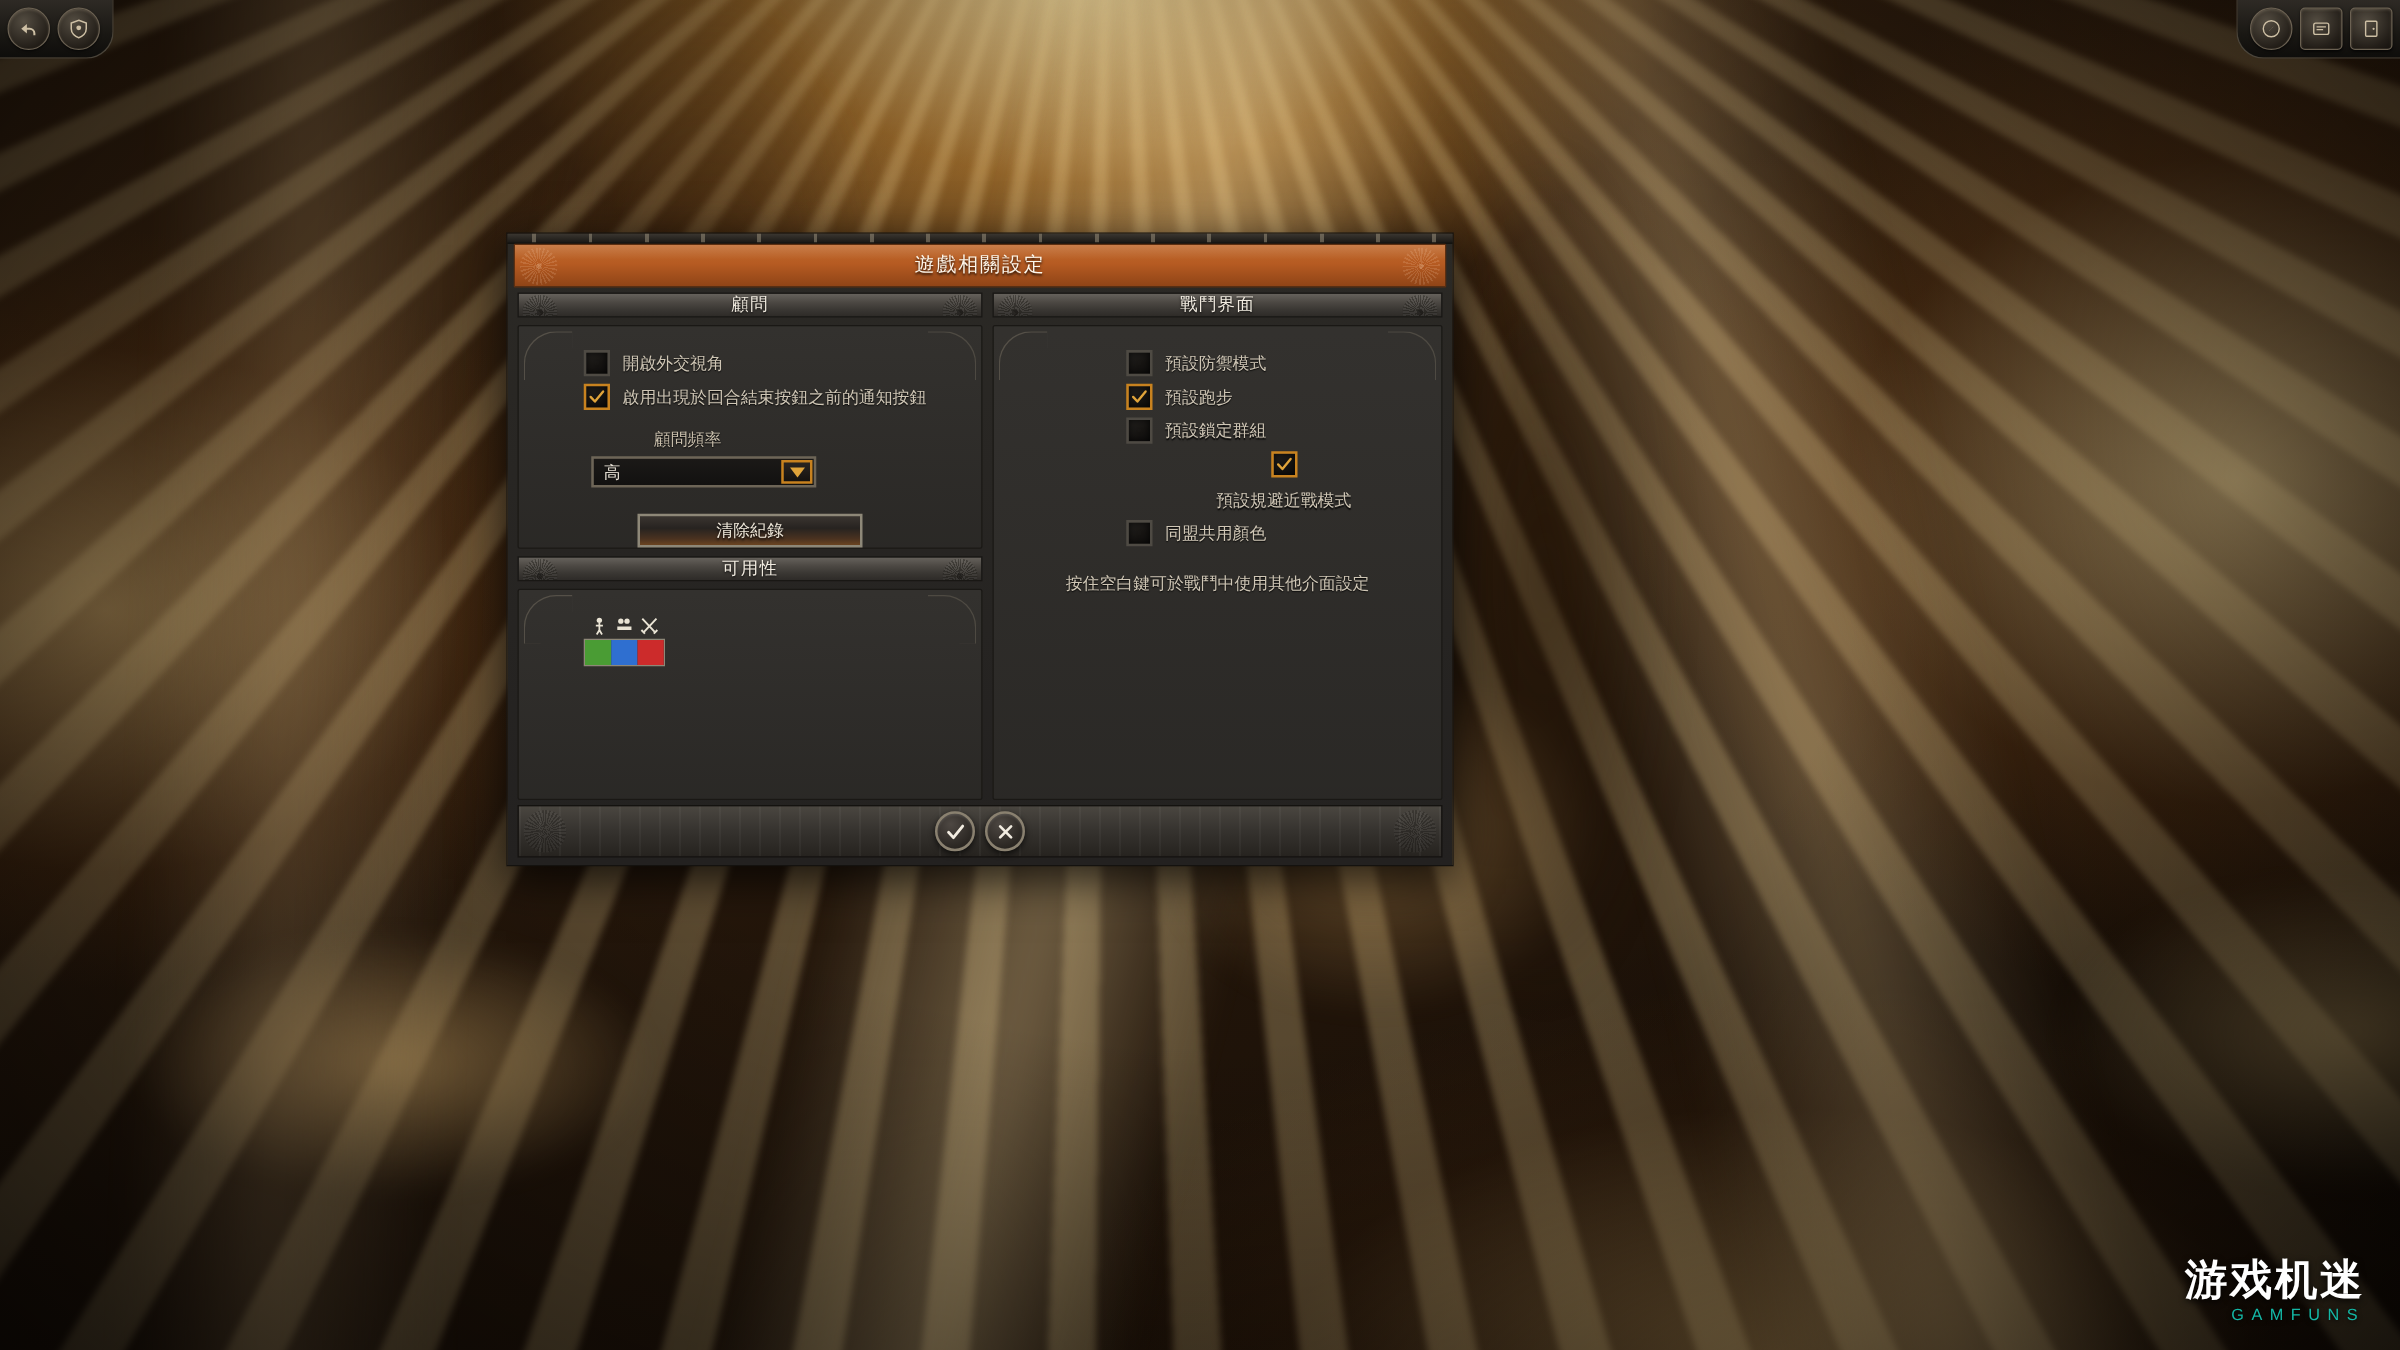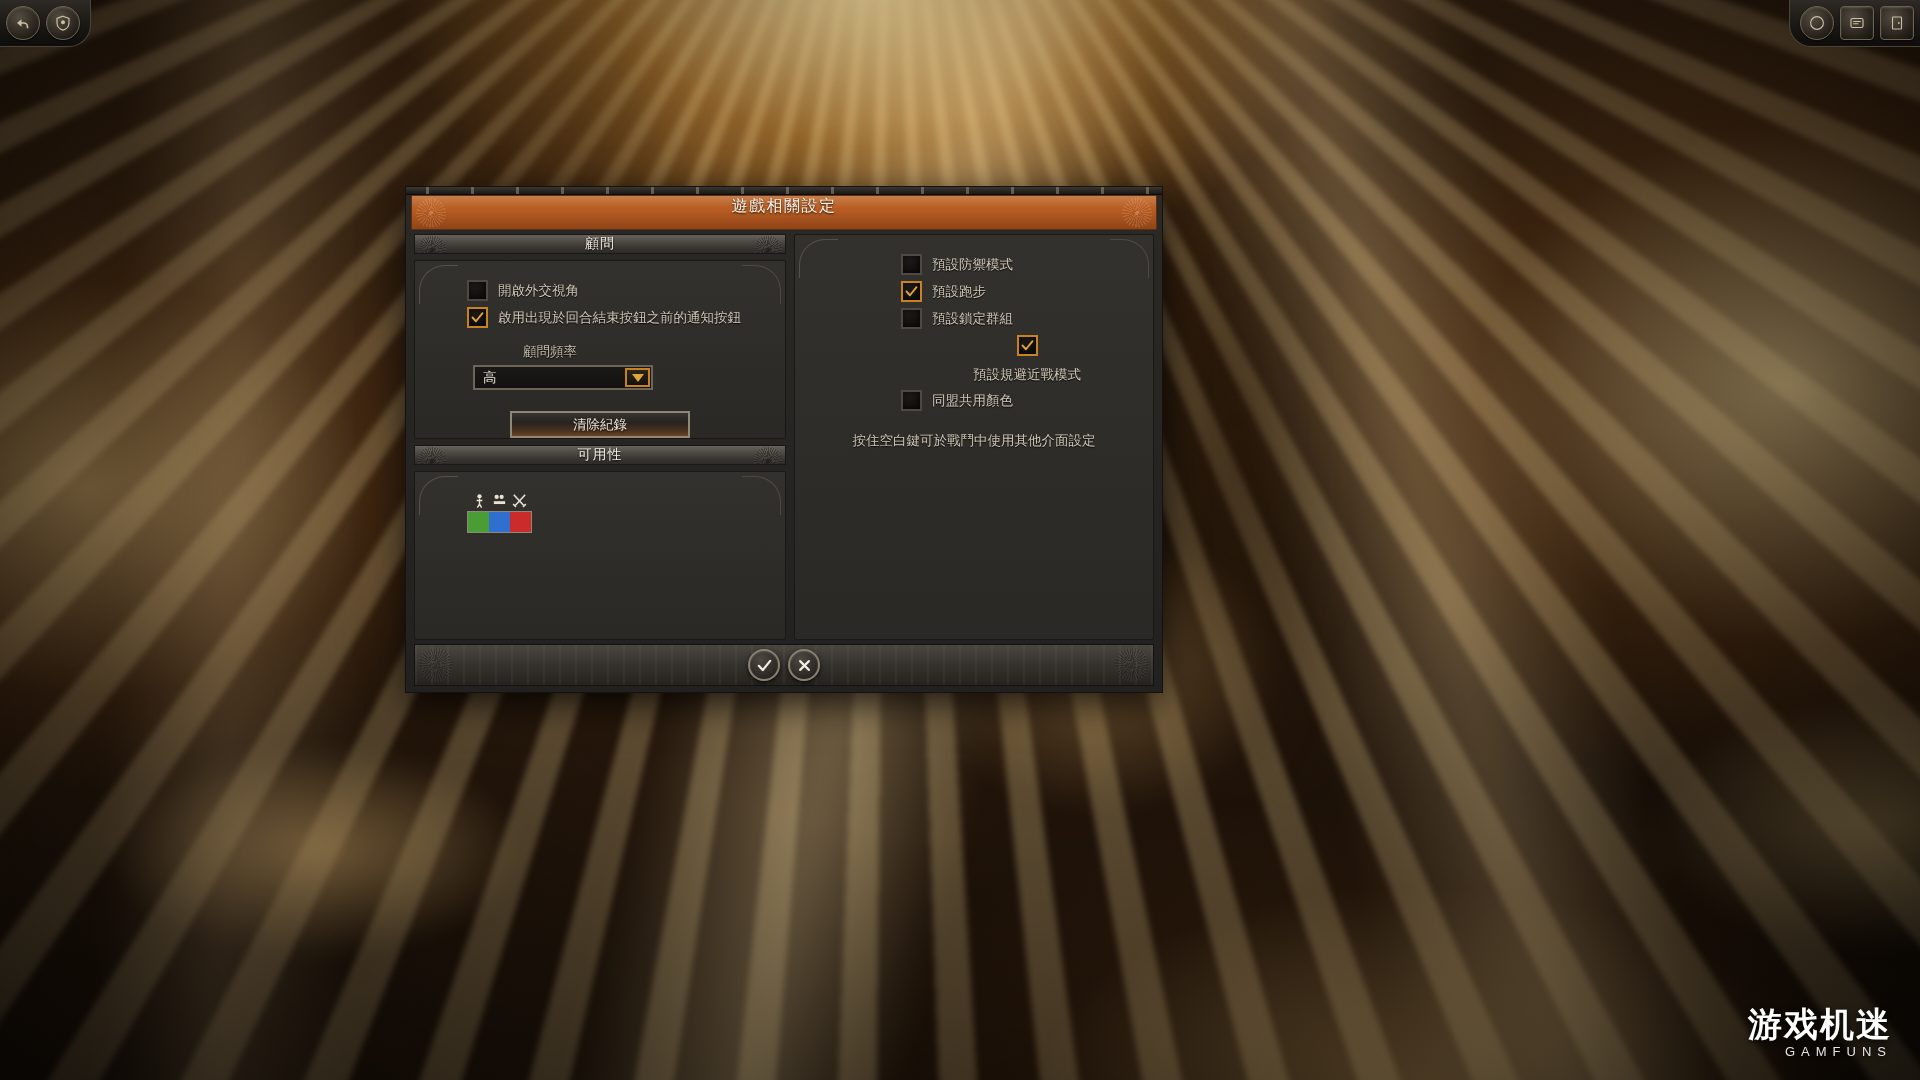--- a/index.html
+++ b/index.html
@@ -90,21 +90,21 @@
       linear-gradient(180deg,#3a3630,#1b1916);
     border-bottom:1px solid #0d0c0a;
   }
   .titlebar {
     position:absolute; left:5px; right:5px; top:8px; height:35px;
     background:
       linear-gradient(180deg, rgba(255,255,255,0.14), rgba(0,0,0,0) 36%),
       linear-gradient(180deg,#c0692c 0%,#b65b22 45%,#8f4417 100%);
     border:1px solid #5d2f11;
     border-radius:1px;
-    display:flex; align-items:flex-start; justify-content:center;
+    display:flex; align-items:center; justify-content:center;
     overflow:hidden;
   }
   .titlebar::before, .titlebar::after {
     content:""; position:absolute; top:2px; width:30px; height:30px;
     background:
       radial-gradient(circle at 50% 50%, rgba(255,230,200,0.30) 0 2px, rgba(0,0,0,0) 2px),
       repeating-conic-gradient(from 0deg at 50% 50%, rgba(255,220,190,0.22) 0deg 6deg, rgba(0,0,0,0) 6deg 14deg);
     border-radius:50%;
     opacity:.7;
   }
@@ -256,21 +256,21 @@
   
   #watermark {
     position:absolute; right:28px; bottom:22px; z-index:40;
     text-align:right; line-height:1;
   }
   #watermark .wm1 {
     color:#ffffff; font-size:34px; font-weight:bold; letter-spacing:2px;
     text-shadow:0 2px 6px rgba(0,0,0,.9); font-family:"DejaVu Sans", sans-serif;
   }
   #watermark .wm2 {
-    color:#e5e5e5; font-size:13px; letter-spacing:6px; margin-top:4px;
+    color:#14b8a6; font-size:13px; letter-spacing:6px; margin-top:4px;
     text-shadow:0 1px 4px rgba(0,0,0,.9); font-family:"Liberation Sans", sans-serif;
   }
 </style>
 </head>
 <body>
 
 <div id="bg">
   <div class="layer g1"></div>
   <div class="layer g2"></div>
   <div class="layer g3"></div>
@@ -398,20 +398,23 @@
                 <div class="sw" style="background:#cc2b2b"></div>
               </div>
             </div>
           </div>
         </div>
 
       </div>
     </div>
 
     <div class="col col-right">
+      <div class="sect-head">
+        <span>戰鬥界面</span>
+      </div>
       <div class="sect-body" style="flex:1;">
         <div class="rows" style="padding-left:0;">
 
           <div class="cb-row" style="padding-left:106px;">
             <div class="cb">
               
             </div>
             <div class="cb-label">預設防禦模式</div>
           </div>
 

